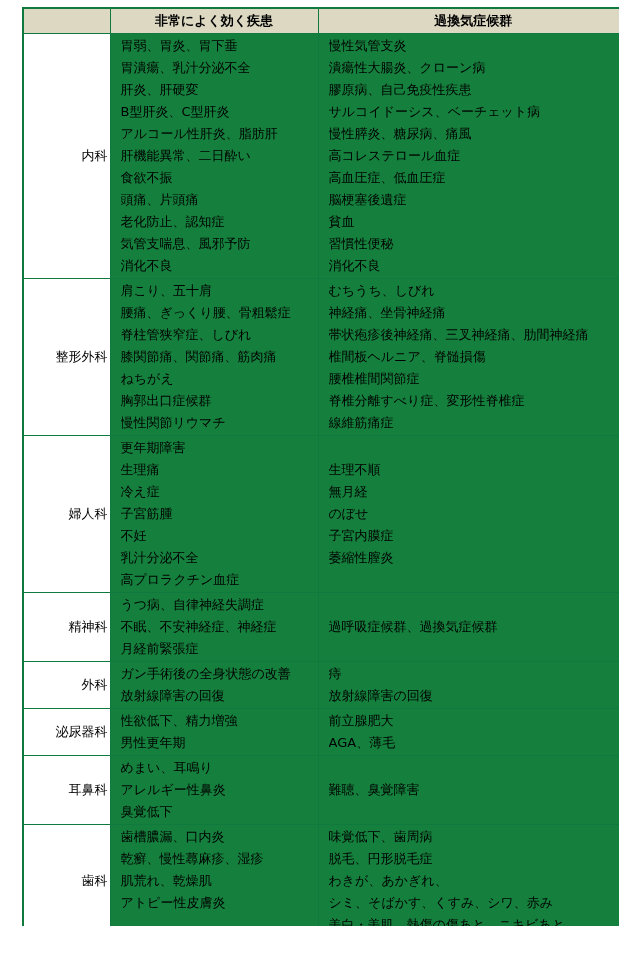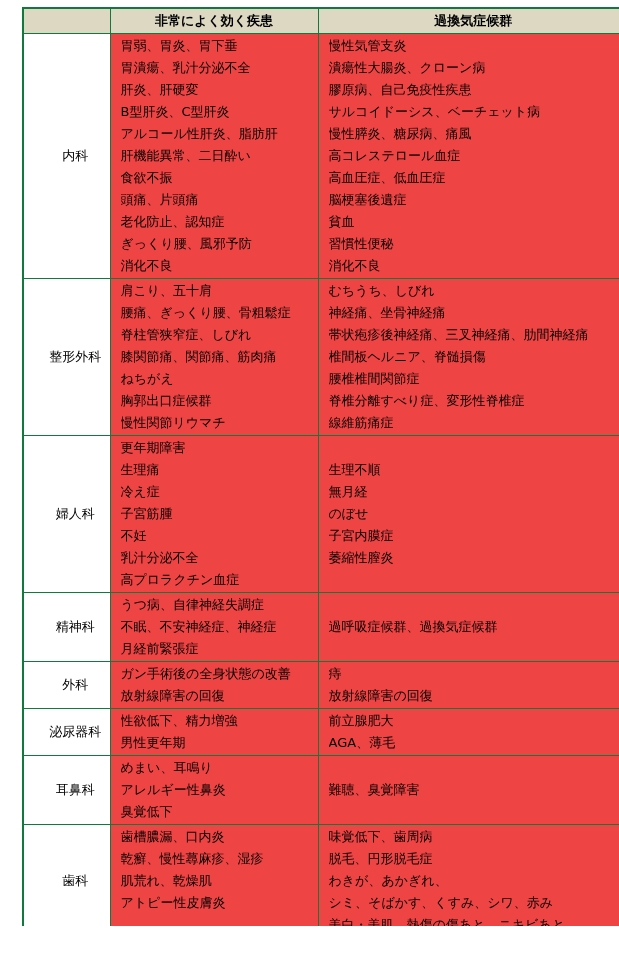--- a/index.html
+++ b/index.html
@@ -34,28 +34,28 @@
     height: 25px;
     font-weight: bold;
     text-align: center;
     padding: 0;
   }
   col.c-dept { width: 87px; }
   col.c-very { width: 208px; }
   col.c-well { width: 311px; }
   tbody th.dept {
     font-weight: normal;
-    text-align: center;
+    text-align: right;
     padding: 0 2px 0 19px;
     background: #ffffff;
     white-space: nowrap;
   }
   td.diseases {
     padding: 1px 4px 1px 10px;
-    background: #ef4444;
+    background: #15803d;
   }
   .line {
     line-height: 22px;
     height: 22px;
     white-space: nowrap;
     overflow: hidden;
   }
 </style>
 </head>
 <body>
@@ -80,21 +80,21 @@
           <td class="diseases">
             <div class="line">胃弱、胃炎、胃下垂</div>
             <div class="line">胃潰瘍、乳汁分泌不全</div>
             <div class="line">肝炎、肝硬変</div>
             <div class="line">B型肝炎、C型肝炎</div>
             <div class="line">アルコール性肝炎、脂肪肝</div>
             <div class="line">肝機能異常、二日酔い</div>
             <div class="line">食欲不振</div>
             <div class="line">頭痛、片頭痛</div>
             <div class="line">老化防止、認知症</div>
-            <div class="line">ぎっくり腰、風邪予防</div>
+            <div class="line">気管支喘息、風邪予防</div>
             <div class="line">消化不良</div>
           </td>
           <td class="diseases">
             <div class="line">慢性気管支炎</div>
             <div class="line">潰瘍性大腸炎、クローン病</div>
             <div class="line">膠原病、自己免疫性疾患</div>
             <div class="line">サルコイドーシス、ベーチェット病</div>
             <div class="line">慢性膵炎、糖尿病、痛風</div>
             <div class="line">高コレステロール血症</div>
             <div class="line">高血圧症、低血圧症</div>

